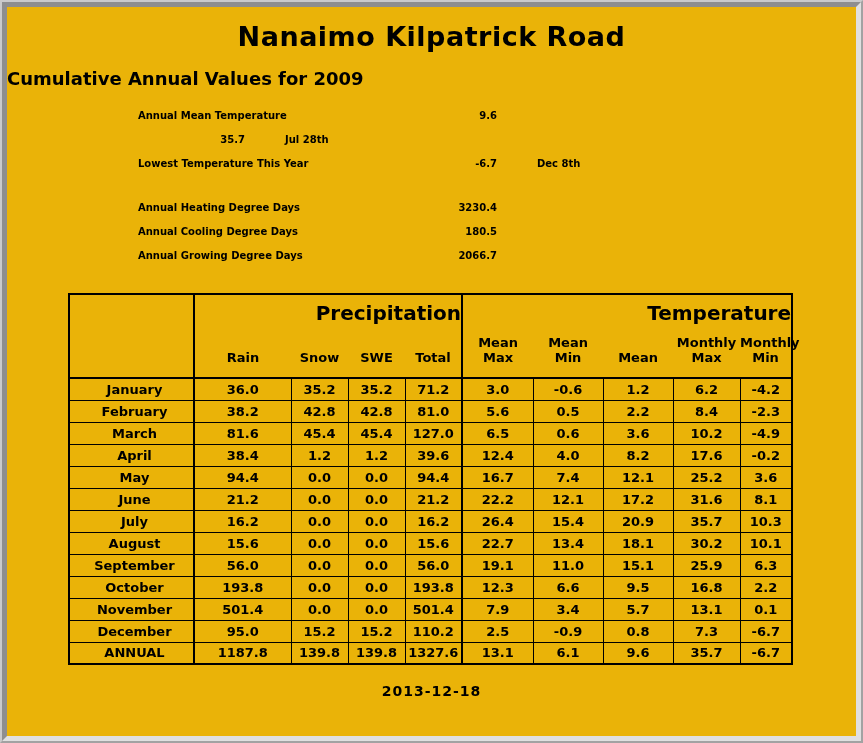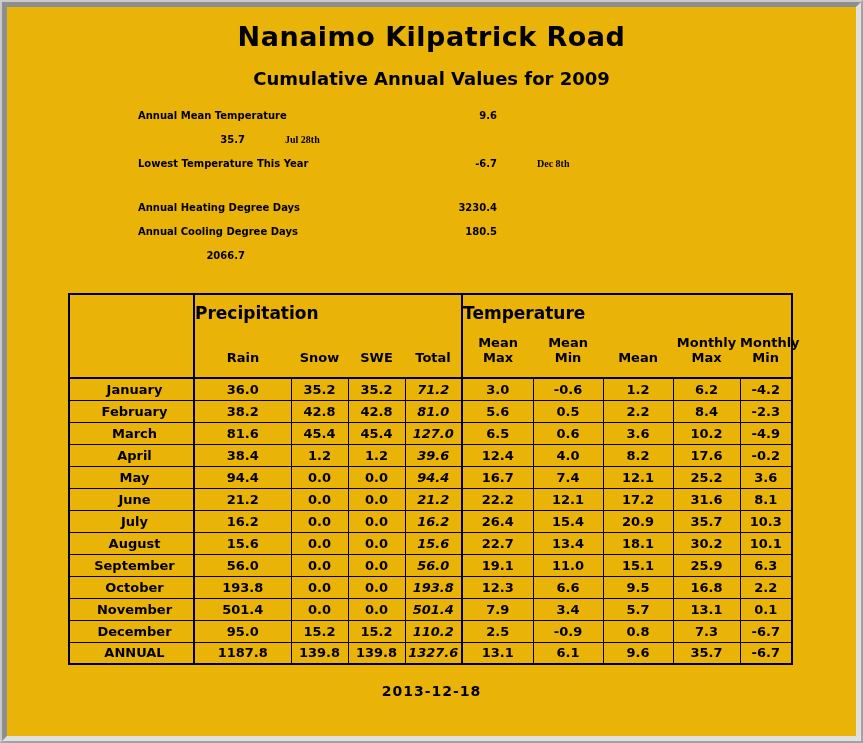--- a/index.html
+++ b/index.html
@@ -22,45 +22,44 @@
     background: #eab308;
     overflow: hidden;
   }
   .title {
     text-align: center;
     font-size: 27px;
     margin-top: 14px;
     letter-spacing: 0.5px;
   }
   .subtitle {
-    text-align: center;
     font-size: 18px;
     margin-top: 16px;
   }
   .summary { margin: 14px 0 0 131px; font-size: 10px; }
   .srow { display: flex; height: 24px; align-items: center; }
   .s-label { width: 252px; white-space: nowrap; }
   .s-value { width: 107px; text-align: right; }
-  .s-date  { margin-left: 40px; white-space: nowrap; font-family: Liberation Serif, serif; }
+  .s-date  { margin-left: 40px; white-space: nowrap; }
   .sgap { height: 20px; }
 
   table.tbl {
     margin: 26px 0 0 61px;
     border-collapse: collapse;
     table-layout: fixed;
     width: 723px;
     border: 2px solid #000;
     font-size: 13px;
   }
   .tbl th { font-weight: bold; }
   .group-head {
-    font-size: 17px;
+    font-size: 20px;
     height: 36px;
     vertical-align: middle;
-    text-align: left;
+    text-align: right;
   }
   tr.hdr-mid th {
     height: 20px;
     vertical-align: bottom;
     text-align: center;
     white-space: nowrap;
     font-size: 13px;
   }
   tr.hdr-bottom th {
     height: 24px;
@@ -76,21 +75,21 @@
     border: 1px solid #000;
     height: 22px;
     text-align: center;
     white-space: nowrap;
   }
   .tbl tbody td.month {
     text-align: center;
     padding-left: 6px;
     border-right-width: 2px;
   }
-  .tbl tbody td.total { border-right-width: 2px; font-style: italic; }
+  .tbl tbody td.total { border-right-width: 2px; }
   .footer {
     text-align: center;
     font-size: 14px;
     margin-top: 18px;
     letter-spacing: 1px;
   }
 </style>
 </head>
 <body>
 
@@ -120,20 +119,21 @@
       <div>
           <div class="srow">
             <span class="s-label">Annual Heating Degree Days</span>
             <span class="s-value">3230.4</span>
           </div>
           <div class="srow">
             <span class="s-label">Annual Cooling Degree Days</span>
             <span class="s-value">180.5</span>
           </div>
           <div class="srow">
+            <span class="s-label">Annual Growing Degree Days</span>
             <span class="s-value">2066.7</span>
           </div>
         </div>
     </div>
 
     <table class="tbl">
       <colgroup>
         <col style="width:125px">
           <col style="width:97px">
           <col style="width:57px">

